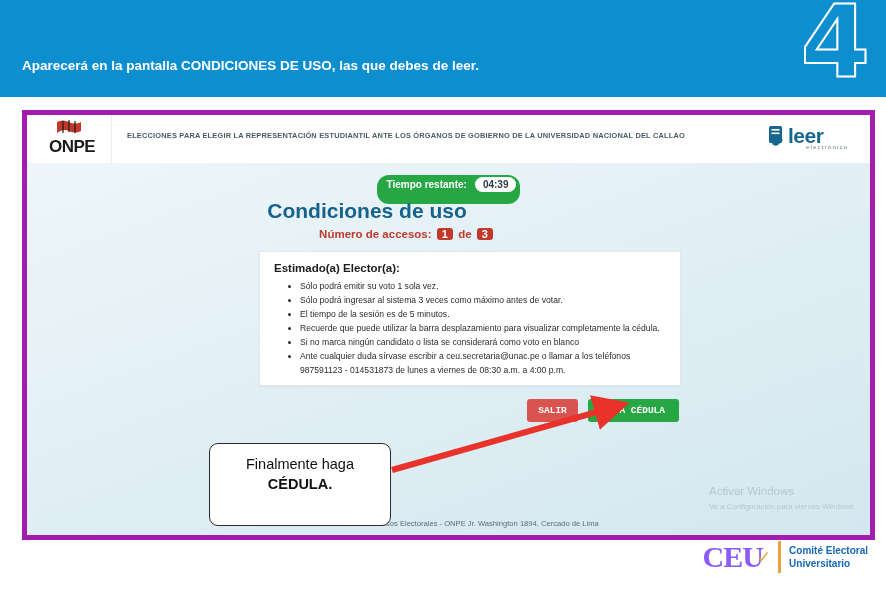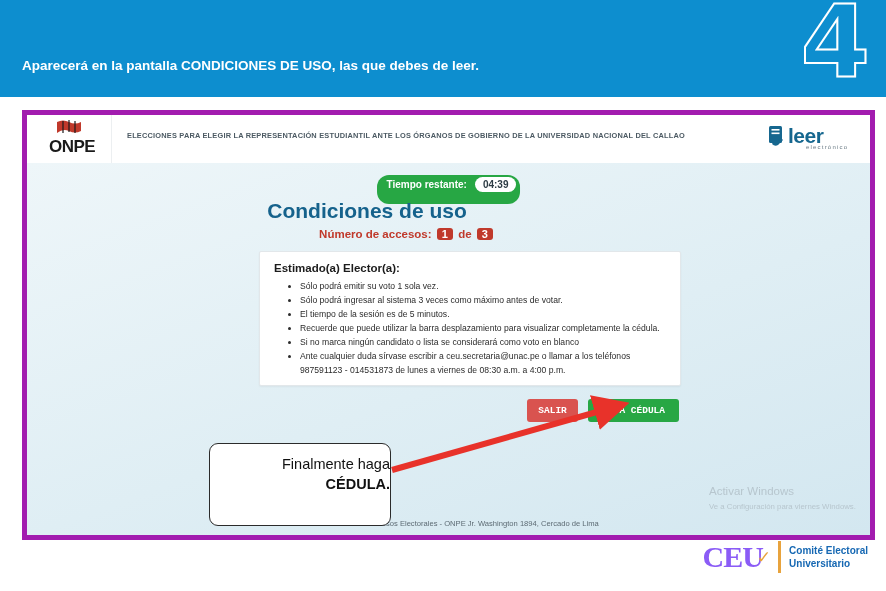--- a/index.html
+++ b/index.html
@@ -264,21 +264,21 @@
 
   
   .callout {
     position: absolute;
     left: 209px; top: 443px;
     width: 182px;
     height: 83px;
     background: #ffffff;
     border: 1px solid #2b2b2b;
     border-radius: 9px;
-    text-align: right;
+    text-align: center;
     font-size: 14.5px;
     color: #111111;
     line-height: 1.35;
     padding-top: 11px;
     box-sizing: border-box;
   }
   .callout b { font-weight: bold; }
 
   .arrow-svg {
     position: absolute;

